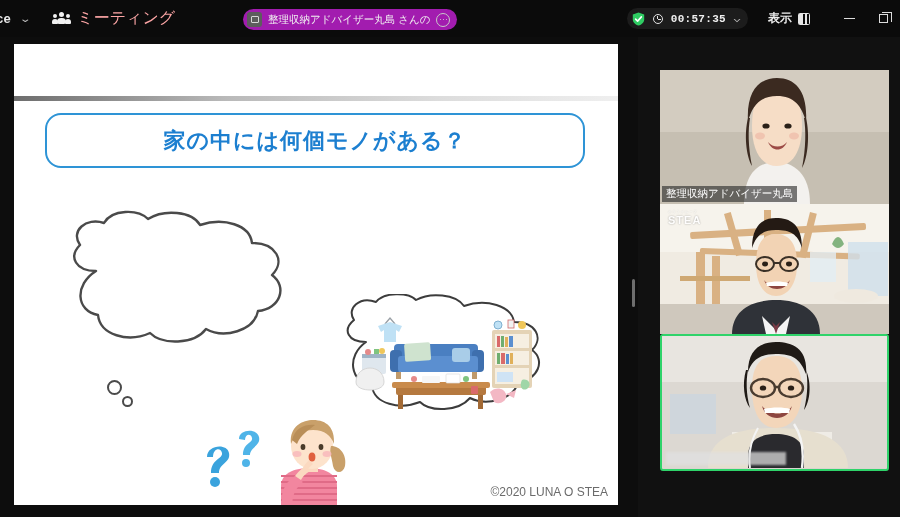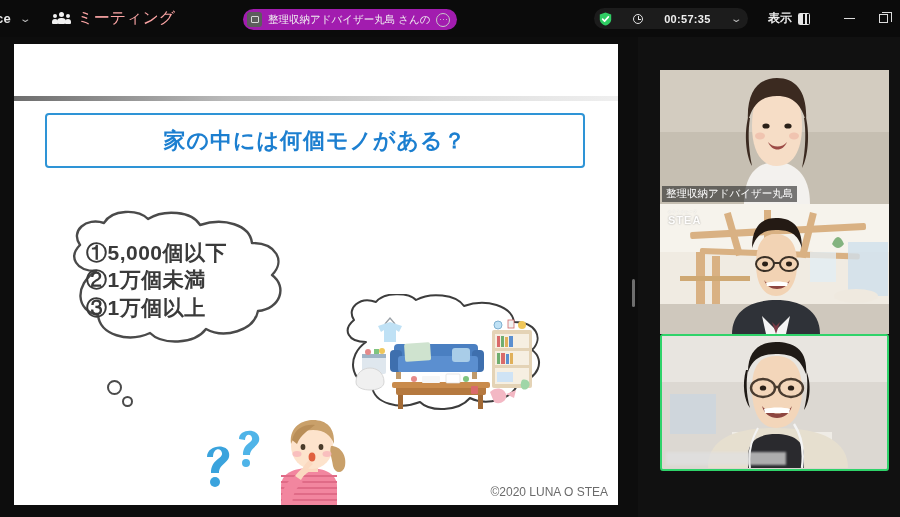--- a/index.html
+++ b/index.html
@@ -41,22 +41,22 @@
   .chip-text { color:#f0f0f0; font-size:10.5px; white-space:nowrap; }
   .chip-more {
     width:14px; height:14px; border-radius:50%; border:1px solid #c8c8c8;
     display:flex; align-items:center; justify-content:center; gap:1.5px;
   }
   .chip-more i { width:1.6px; height:1.6px; background:#d8d8d8; border-radius:50%; display:block; }
 
   
   .tb-right { position:absolute; right:0; top:0; height:37px; display:flex; align-items:center; }
   #enc-group {
-    display:flex; align-items:center; gap:21px; background:#1c1c1c;
-    border-radius:12px; height:21px; padding:0 8px 0 5px;
+    display:flex; align-items:center; gap:8px; background:#1c1c1c;
+    border-radius:12px; height:21px; padding:0 8px 0 5px;font-family:Liberation Mono, monospace;
   }
   .shield { width:13px; height:14px; position:relative; }
   .shield svg { display:block; }
   .clock-ico { width:10px; height:10px; border:1.2px solid #e3e3e3; border-radius:50%; position:relative; }
   .clock-ico:before { content:""; position:absolute; left:3.6px; top:1.6px; width:1.1px; height:3.4px; background:#e3e3e3; }
   .clock-ico:after  { content:""; position:absolute; left:4.2px; top:4.3px; width:3px; height:1.1px; background:#e3e3e3; }
   .timer-text { color:#efefef; font-size:11px; font-weight:700; letter-spacing:.3px; }
   .view-group { display:flex; align-items:center; gap:6px; margin-left:20px; }
   .view-label { color:#ededed; font-size:12px; font-weight:700; }
   .view-ico { width:12px; height:12px; border:1.3px solid #e6e6e6; border-radius:1.5px; display:flex; }
@@ -82,21 +82,21 @@
     position:absolute; left:0; top:10px; width:604px; text-align:center;
     font-size:24px; font-weight:700; color:#2a2a2a; letter-spacing:1px;
   }
   #title-rule {
     position:absolute; left:0; top:52px; width:604px; height:5px;
     background:linear-gradient(90deg,#6d6d6d 0%,#b9b9b9 35%,#dcdcdc 70%,#efefef 100%);
   }
 
   #question-box {
     position:absolute; left:31px; top:69px; width:540px; height:55px;
-    border:2.5px solid #2e94d6; border-radius:4px; background:#fff;
+    border:2.5px solid #2e94d6; border-radius:16px; background:#fff;
     display:flex; align-items:center; justify-content:center;
   }
   #question-text { font-size:22px; font-weight:700; color:#1c7fd0; letter-spacing:1px; }
 
   
   #answers-bubble { position:absolute; left:40px; top:165px; width:300px; height:150px; }
   #answers-bubble svg { position:absolute; left:0; top:0; }
   #answers {
     position:absolute; left:32px; top:30px; width:250px;
     font-size:21px; font-weight:700; color:#3a3a3a; line-height:1.30; letter-spacing:.5px;
@@ -222,25 +222,20 @@
       </div>
 
       <div id="answers-bubble">
         <svg width="300" height="150" viewBox="0 0 300 150">
           <path d="M42,62 C22,62 14,48 26,36 C16,22 32,8 50,14 C58,0 84,0 94,10
                    C110,0 138,2 146,16 C170,8 196,16 198,34 C222,34 232,52 218,66
                    C234,78 226,100 204,102 C200,122 170,130 152,120
                    C140,136 108,136 96,124 C74,134 46,126 44,106
                    C22,102 20,76 42,62 Z" fill="#ffffff" stroke="#4a4a4a" stroke-width="2.4" stroke-linejoin="round"></path>
         </svg>
-        <div id="answers">
-            <div>①5,000個以下</div>
-            <div>②1万個未満</div>
-            <div>③1万個以上</div>
-          </div>
       </div>
 
       <div class="dots">
         <span class="dot" style="left:93px; top:336px; width:15px; height:15px;"></span>
         <span class="dot" style="left:108px; top:352px; width:11px; height:11px;"></span>
       </div>
 
       <div id="furniture-bubble">
         <svg width="245" height="135" viewBox="0 0 245 135">
           <path d="M40,48 C22,48 16,36 28,26 C20,14 34,2 50,8 C58,-2 82,-2 90,6

